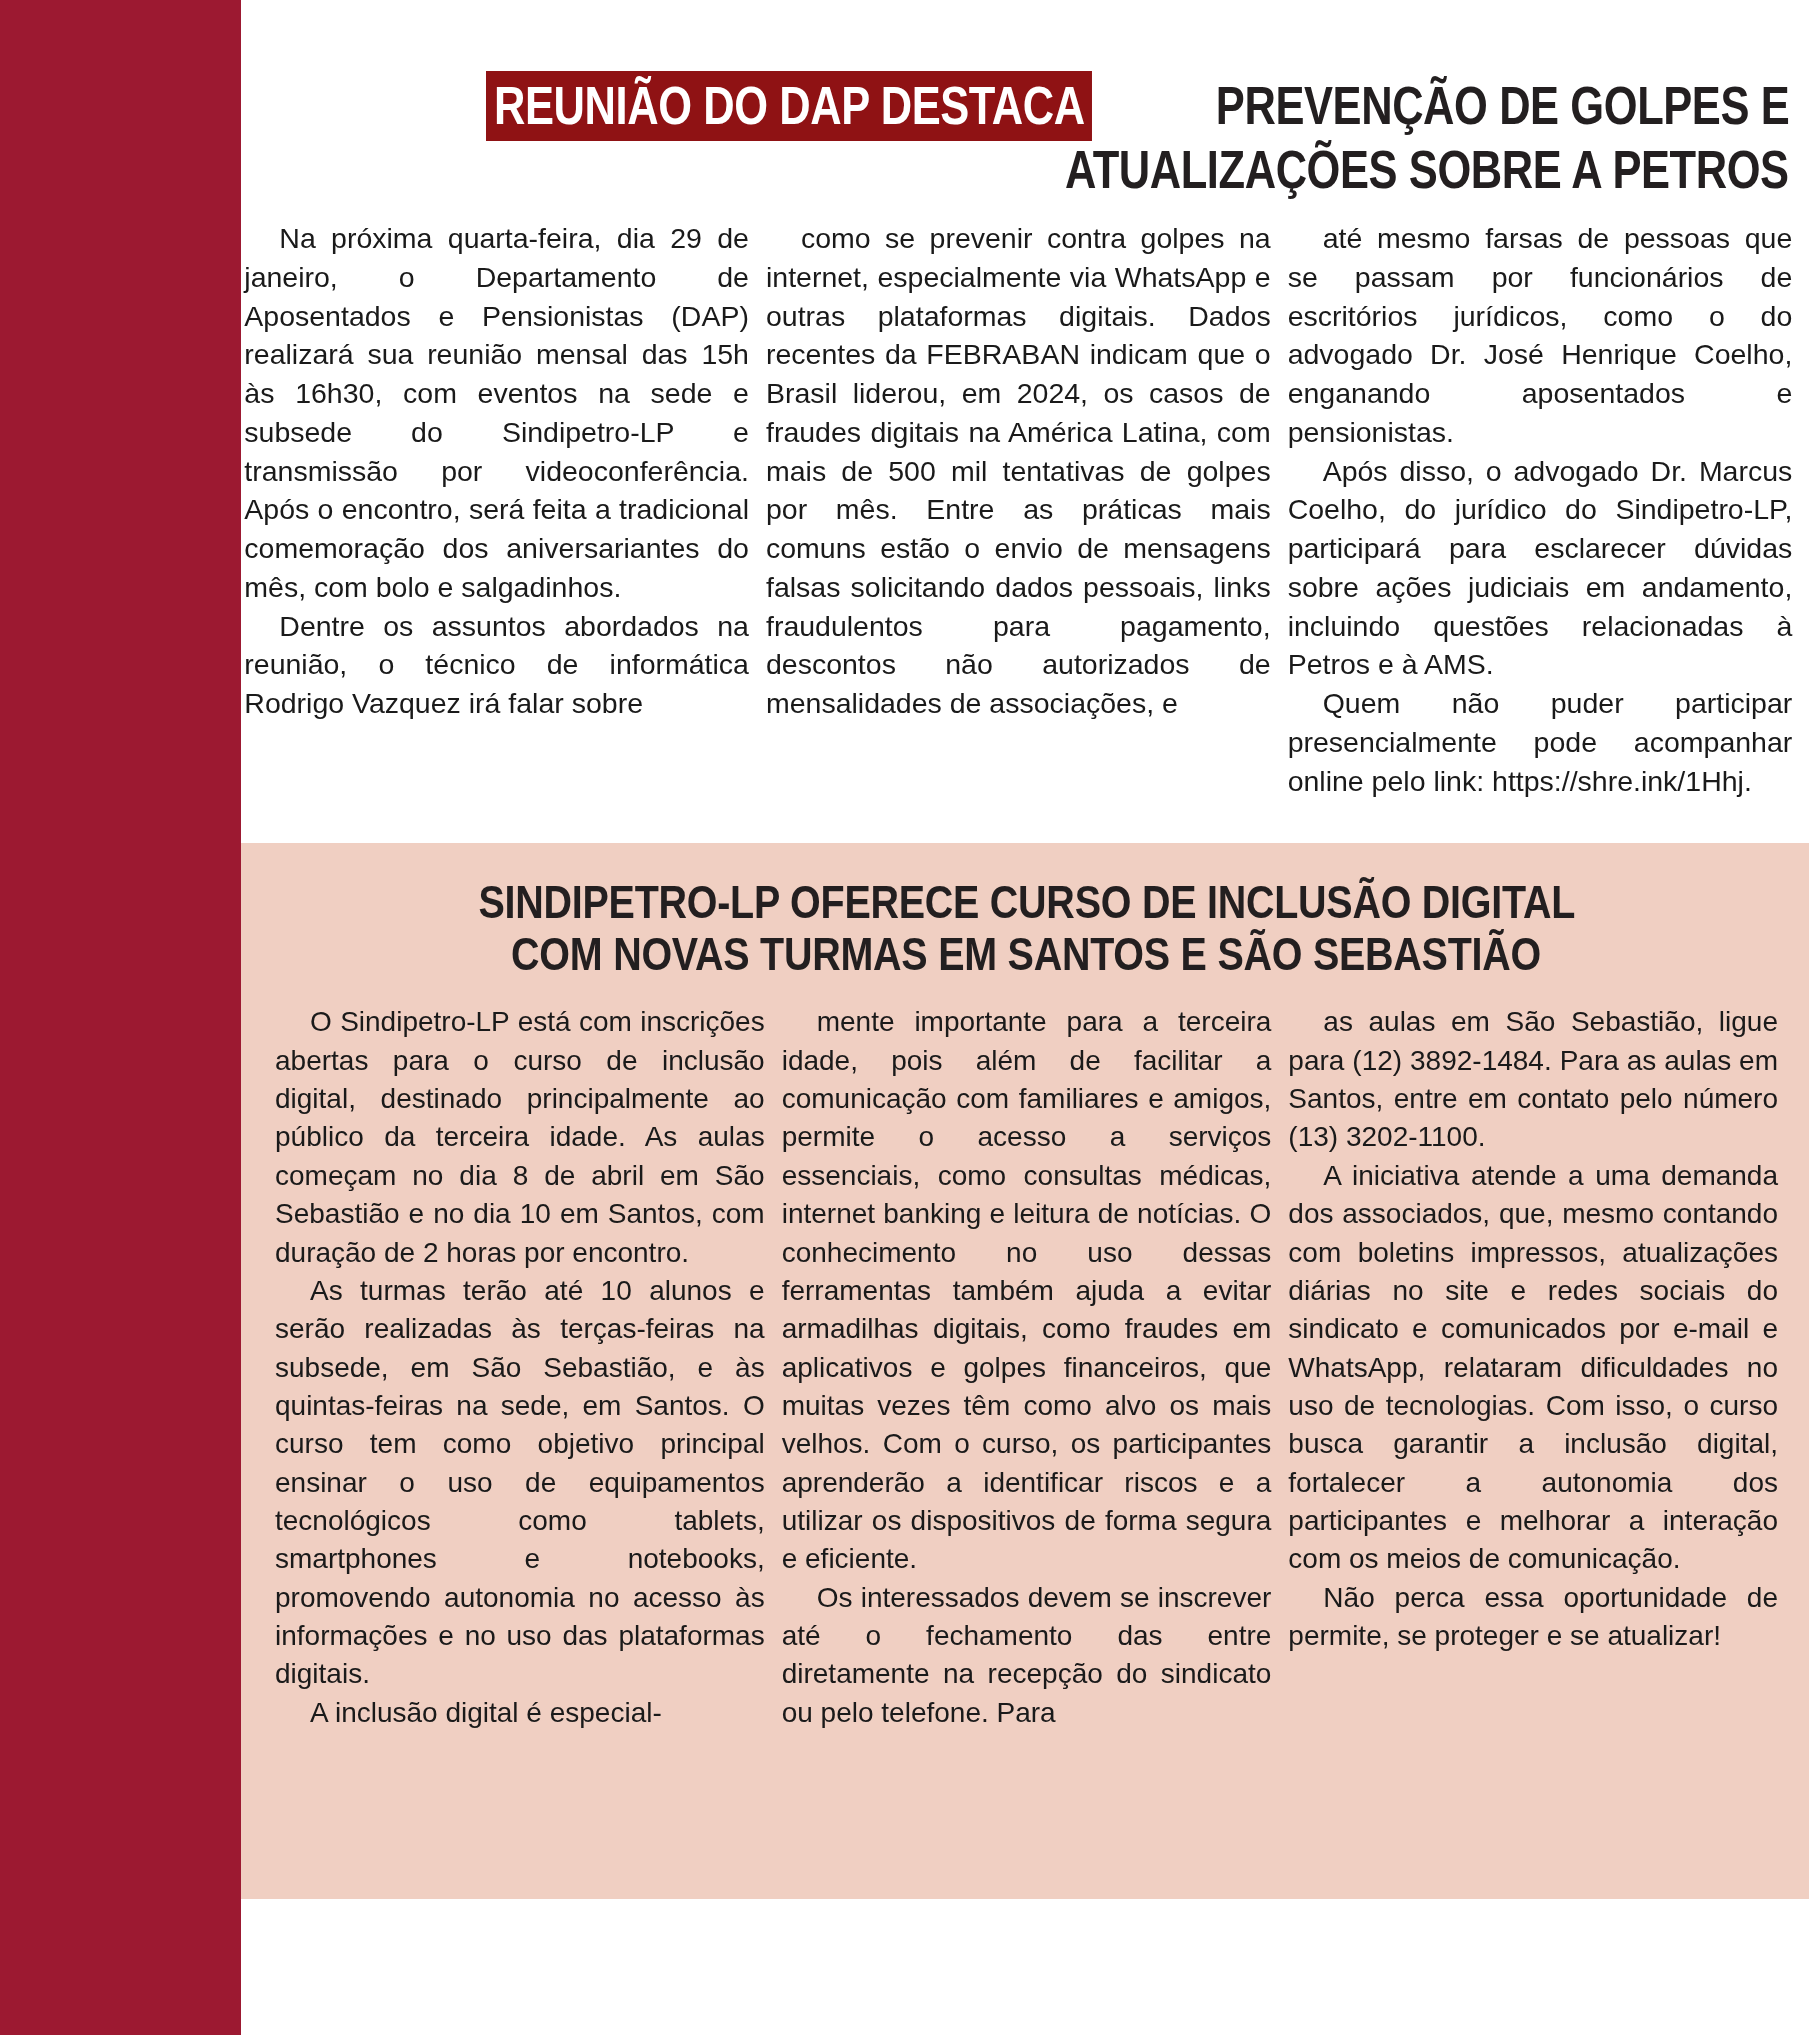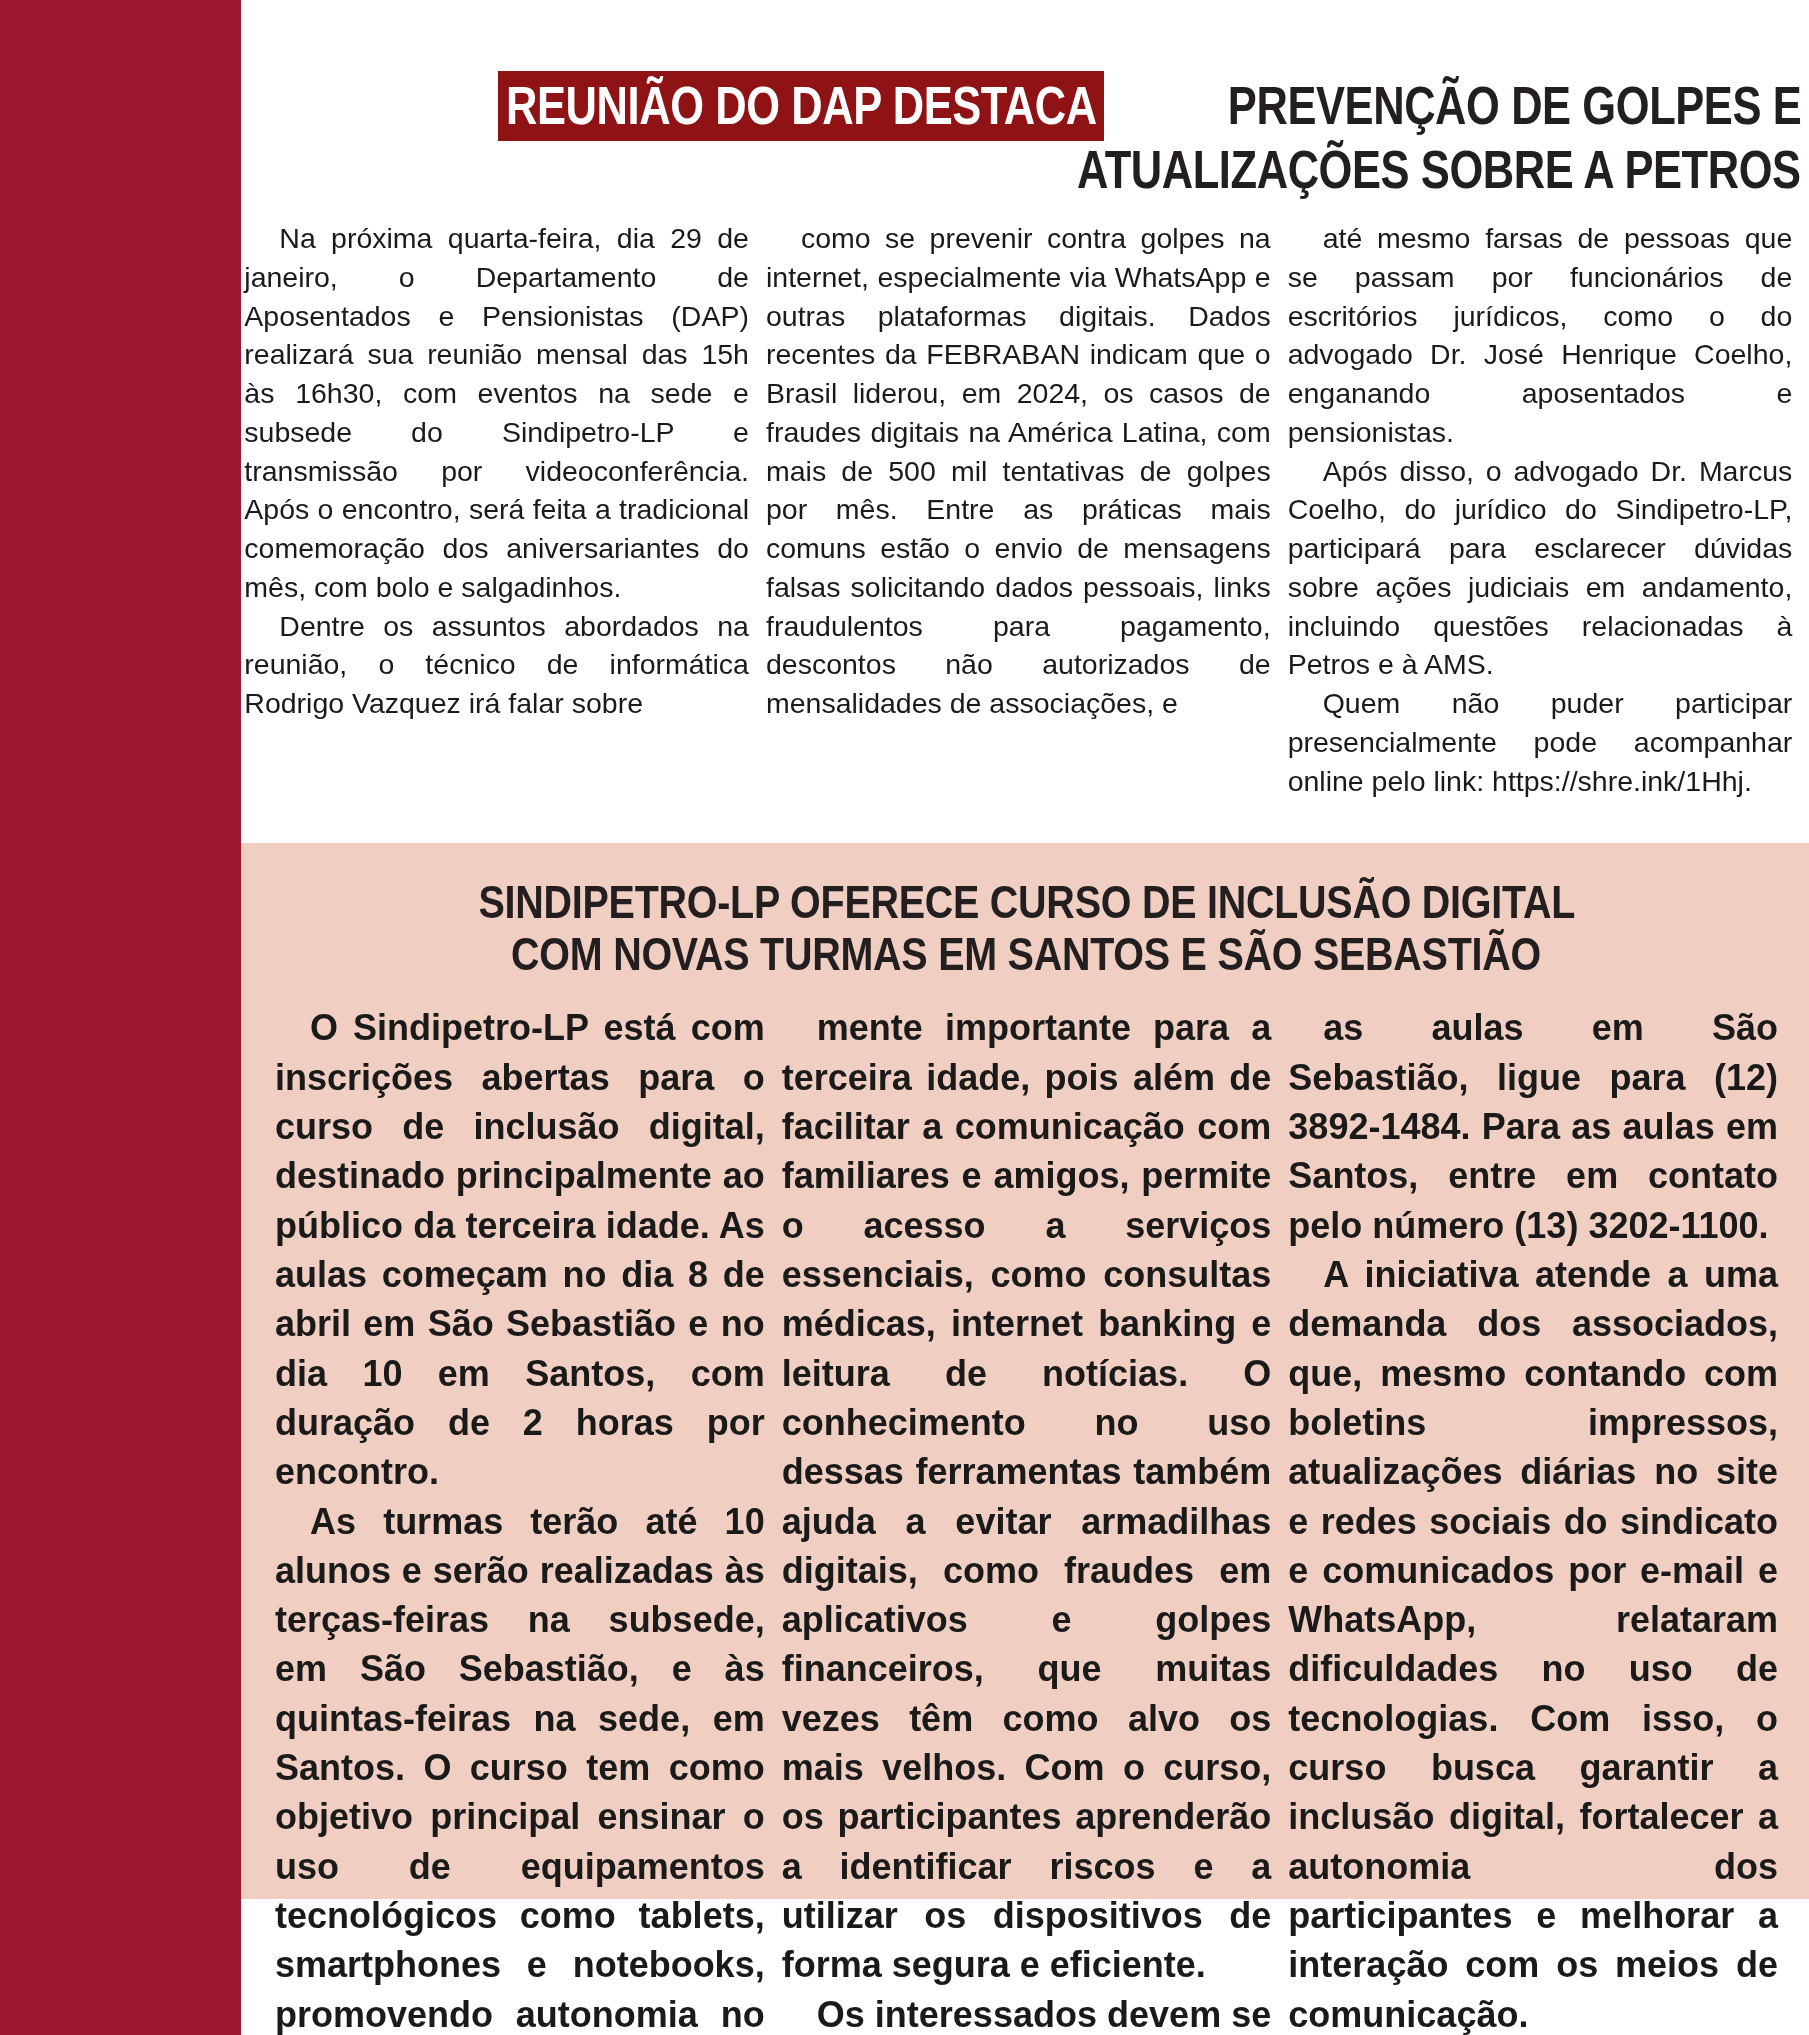--- a/index.html
+++ b/index.html
@@ -36,21 +36,20 @@
     height: 2035px;
   }
 
   
   #headline-1 {
     position: absolute;
     left: 0px;
     top: 71px;
     width: 1548px;
     text-align: right;
-    margin-left: 12px;
   }
   .hl-line {
     display: block;
     line-height: 1.08;
   }
   .hl-text {
     font-family: "Liberation Sans Narrow", "Liberation Sans", sans-serif;
     font-size: 53px;
     font-weight: 700;
     letter-spacing: -0.5px;
@@ -118,23 +117,22 @@
     font-family: "Liberation Sans Narrow", "Liberation Sans", sans-serif;
     font-size: 47px;
     font-weight: 700;
     letter-spacing: -0.3px;
     color: #231f20;
     transform: scaleX(0.84);
     transform-origin: center center;
     display: inline-block;
   }
   #article2 p.body {
-    font-size: 36px;
+    font-size: 28px;
     line-height: 1.37;
-    font-weight: bold;
   }
 </style>
 </head>
 <body>
 
 <div id="spine">
   
 </div>
 
 <div id="content">

